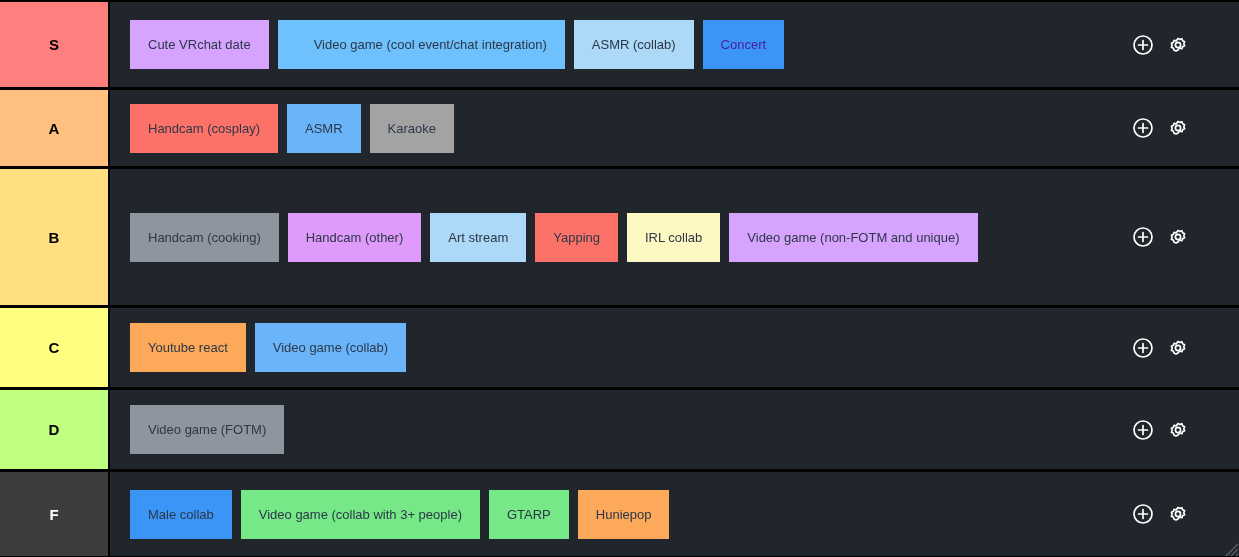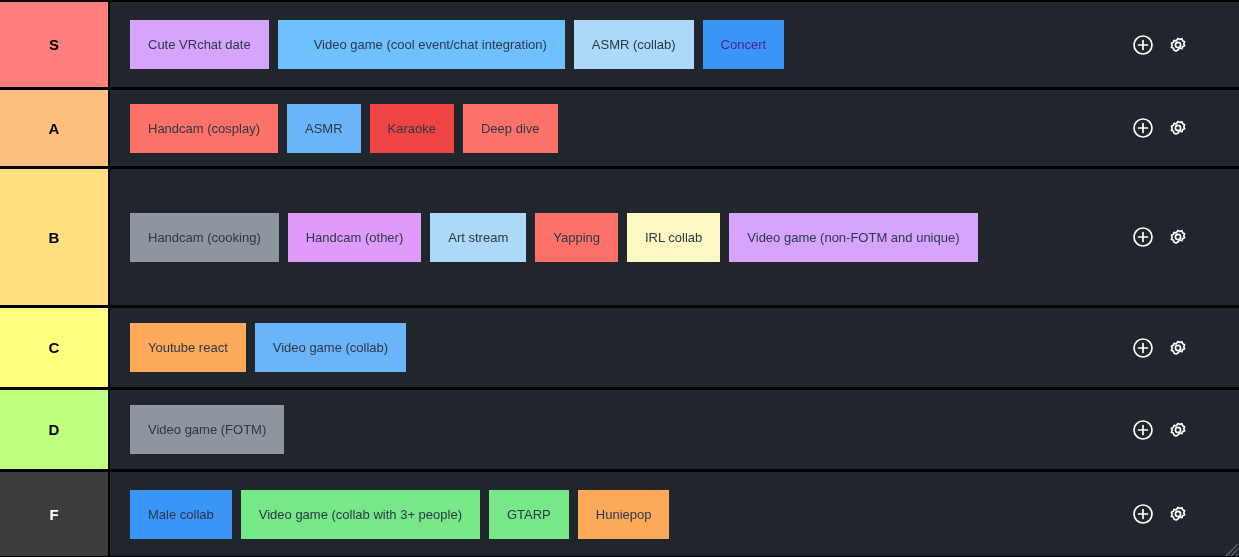--- a/index.html
+++ b/index.html
@@ -134,22 +134,21 @@
             <circle cx="12" cy="12" r="2.6"></circle>
           </svg>
         </span>
       </div>
     </div>
     <div class="tier-row" style="height: 79px;">
       <div class="tier-label" style="background: rgb(255, 191, 127); color: rgb(0, 0, 0);">A</div>
       <div class="tier-items">
         <div class="tier-item" style="background: rgb(252, 114, 104); color: rgb(45, 55, 72);">Handcam (cosplay)</div>
         <div class="tier-item" style="background: rgb(106, 181, 250); color: rgb(45, 55, 72);">ASMR</div>
-        <div class="tier-item" style="background: #ef4444; color: rgb(45, 55, 72);">Karaoke</div>
-        <div class="tier-item" style="background: rgb(252, 114, 104); color: rgb(45, 55, 72);">Deep dive</div>
+        <div class="tier-item" style="background: #a3a3a3; color: rgb(45, 55, 72);">Karaoke</div>
       </div>
       <div class="tier-controls">
         <span class="ctrl-icon">
           <svg viewBox="0 0 24 24" width="24" height="24" fill="none" stroke="#ffffff" stroke-width="1.7" stroke-linecap="round">
             <circle cx="12" cy="12" r="9"></circle>
             <line x1="12" y1="7.5" x2="12" y2="16.5"></line>
             <line x1="7.5" y1="12" x2="16.5" y2="12"></line>
           </svg>
         </span>
         <span class="ctrl-icon">

